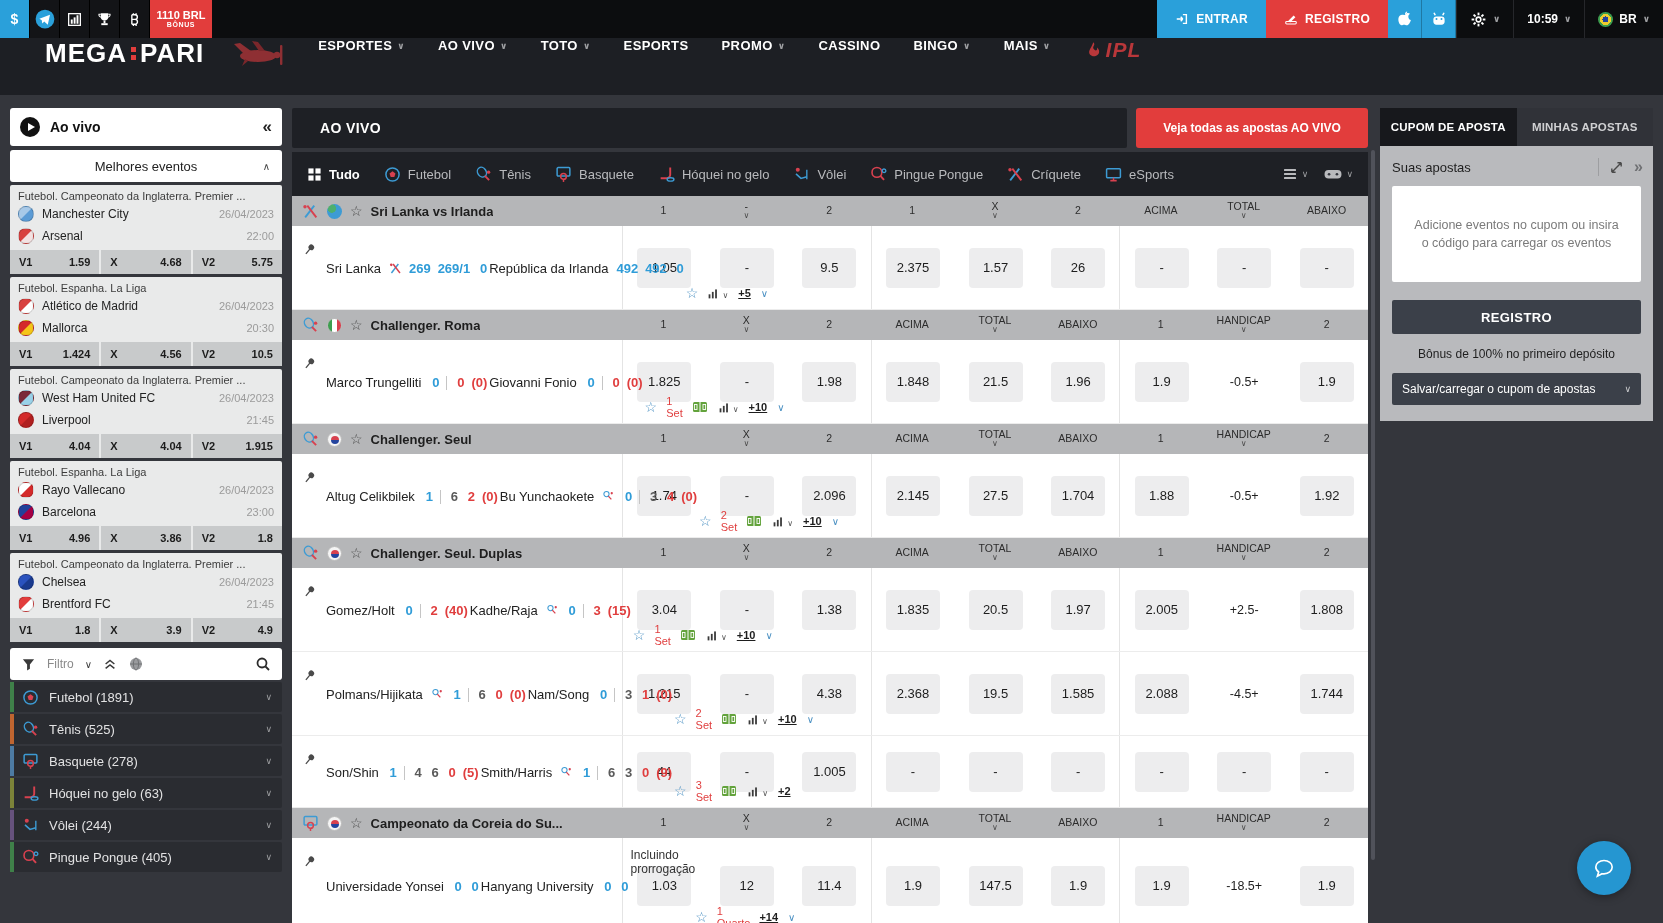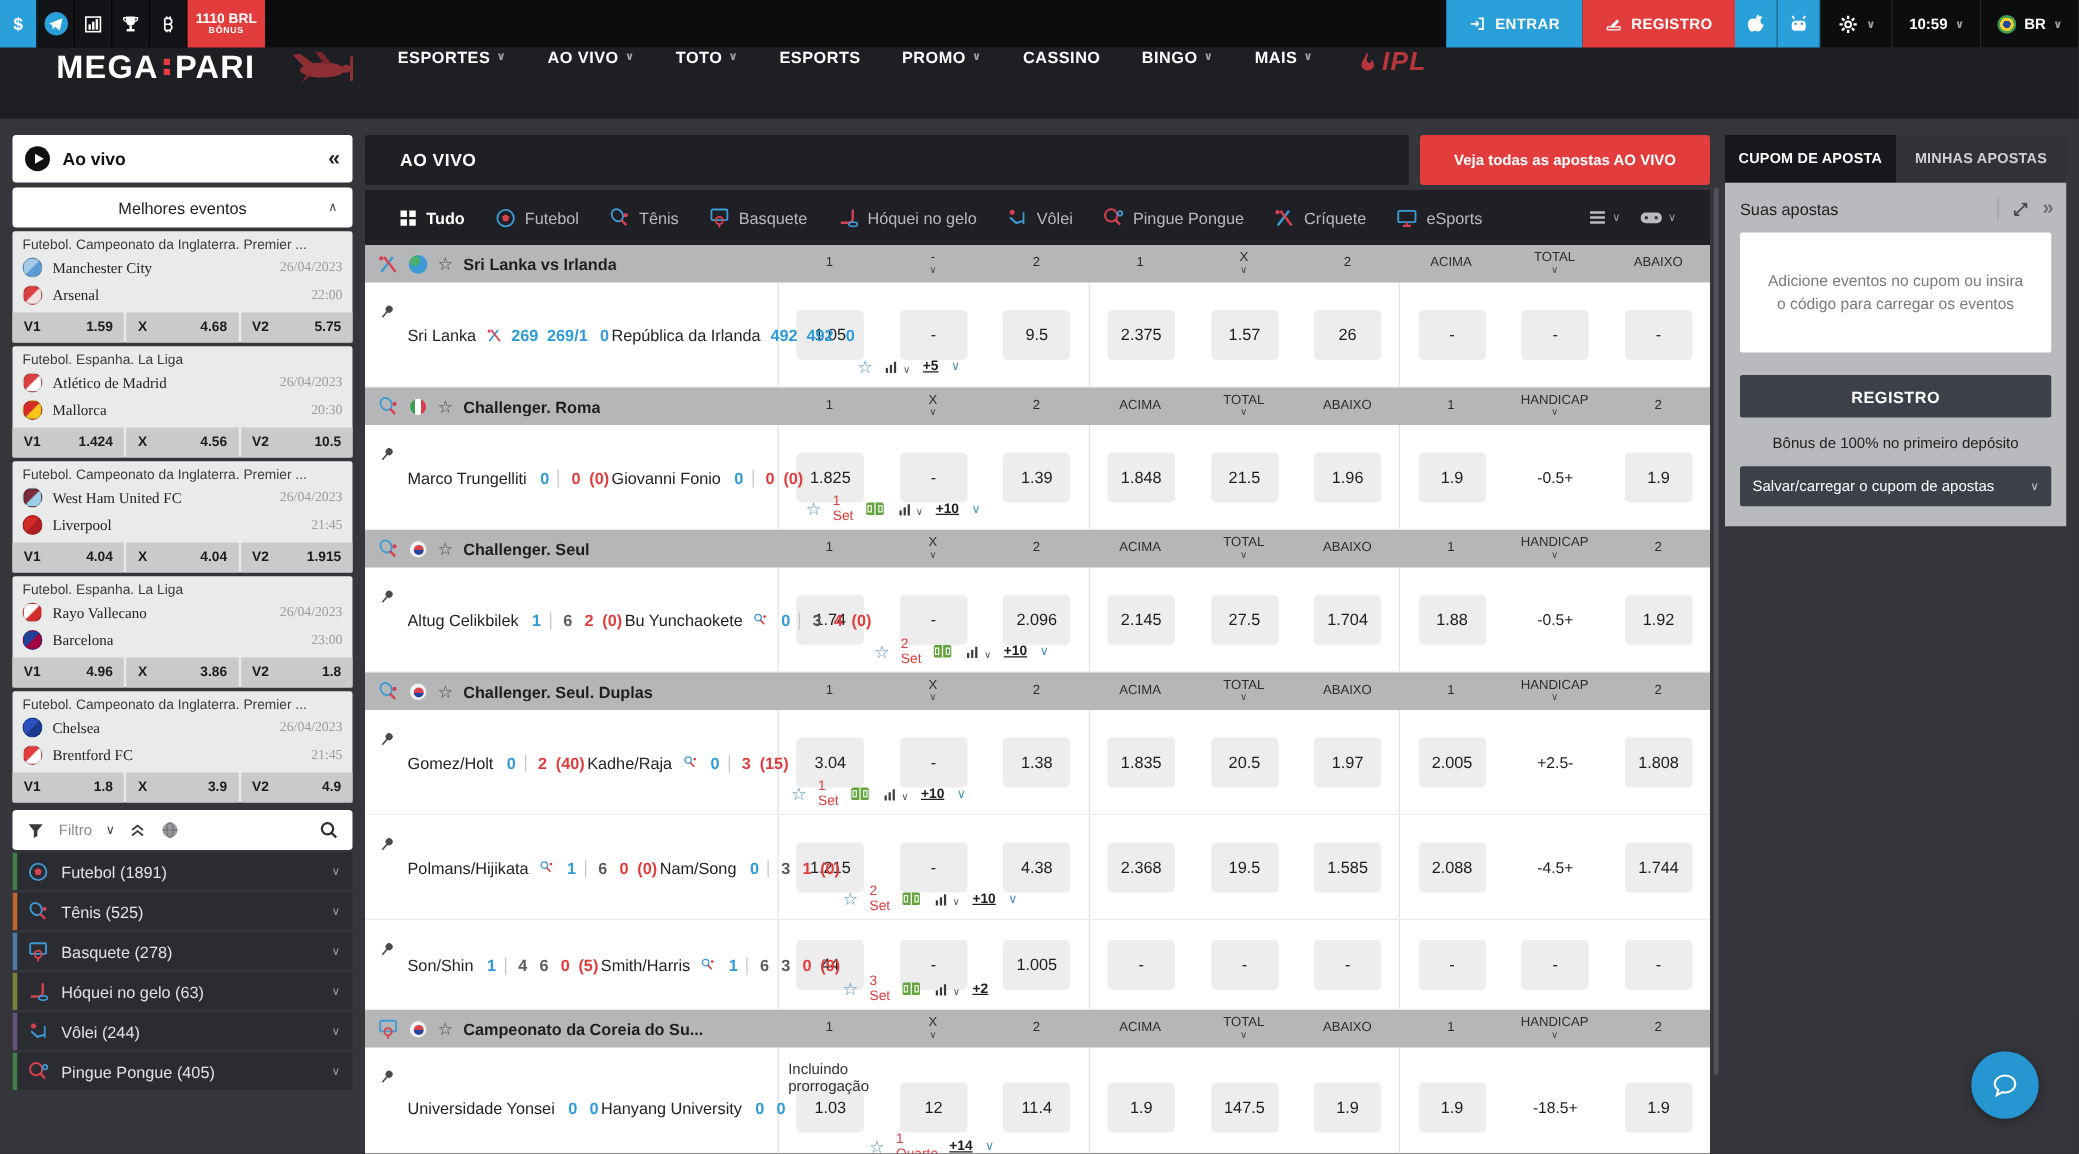--- a/index.html
+++ b/index.html
@@ -35,39 +35,39 @@
   .sidebar{position:absolute;left:10px;top:108px;width:272px;}
   .live-hdr{height:38px;background:#fff;border-radius:3px;display:flex;align-items:center;gap:10px;padding:0 10px;}
   .play-circle{width:20px;height:20px;border-radius:50%;background:#111;display:flex;align-items:center;justify-content:center;}
   .play-tri{width:0;height:0;border-left:7px solid #fff;border-top:4.5px solid transparent;border-bottom:4.5px solid transparent;margin-left:2px;}
   .live-title{flex:1;font-size:14px;font-weight:bold;color:#111;}
   .collapse{font-size:17px;color:#222;font-weight:bold;cursor:pointer;}
   .best{height:32px;background:#fff;border-radius:3px;margin-top:4px;position:relative;display:flex;align-items:center;justify-content:center;font-size:13px;color:#222;cursor:pointer;}
   .best .bchev{position:absolute;right:12px;font-size:10px;color:#444;}
   .match{background:#e9eaea;margin-top:3px;border-radius:2px;padding-top:3px;cursor:pointer;}
   .m-league{font-size:11px;color:#3c3c3c;padding:2px 8px 1px;white-space:nowrap;overflow:hidden;text-overflow:ellipsis;}
-  .m-row{display:flex;align-items:center;gap:8px;padding:3px 8px;font-family:Liberation Serif, serif;}
+  .m-row{display:flex;align-items:center;gap:8px;padding:3px 8px;}
   .crest{width:16px;height:16px;border-radius:50%;flex-shrink:0;border:1px solid rgba(0,0,0,.18);}
   .m-team{flex:1;font-size:12px;color:#222;white-space:nowrap;overflow:hidden;text-overflow:ellipsis;}
   .m-date{font-size:11px;color:#9b9b9b;}
   .m-odds{display:flex;gap:2px;margin-top:3px;}
   .m-odd{flex:1;background:#c8cacb;height:24px;display:flex;align-items:center;justify-content:space-between;padding:0 9px;font-size:11px;font-weight:bold;color:#1c1c1c;cursor:pointer;}
   .filtro{margin-top:6px;height:32px;background:#fff;border-radius:3px;display:flex;align-items:center;gap:11px;padding:0 11px;}
   .filtro-label{color:#8a8a8a;font-size:12px;}
   .filtro .fchev{font-size:10px;color:#3a3a3a;}
   .filtro-search{margin-left:auto;}
   .sport{margin-top:2px;height:30px;background:#2a2c31;border-radius:0 2px 2px 0;display:flex;align-items:center;gap:10px;padding-right:10px;cursor:pointer;border-left:4px solid #555;}
   .sport .ic{margin-left:8px;}
   .sport-label{flex:1;color:#e2e2e3;font-size:13px;}
   
   .main{position:absolute;left:292px;top:108px;width:1076px;}
   .main-hdr{display:flex;gap:9px;height:40px;}
   .main-title-bar{flex:1;background:#1e2025;border-radius:2px;display:flex;align-items:center;padding-left:28px;color:#fff;font-size:14px;font-weight:bold;letter-spacing:.4px;}
   .cta{width:232px;background:#e23d3c;border-radius:3px;color:#fff;font-size:12px;font-weight:bold;display:flex;align-items:center;justify-content:center;cursor:pointer;}
-  .tabbar{margin-top:4px;height:44px;background:#1e2025;display:flex;align-items:center;gap:16px;padding:0 27px;}
+  .tabbar{margin-top:4px;height:44px;background:#1e2025;display:flex;align-items:center;gap:16px;padding:0 15px;}
   .tab{display:flex;align-items:center;gap:7px;color:#b9babd;font-size:13px;cursor:pointer;white-space:nowrap;}
   .tab.active{color:#fff;font-weight:bold;}
   .tab-right{margin-left:auto;display:flex;align-items:center;gap:16px;}
   .tab-right .grp{display:flex;align-items:center;gap:4px;cursor:pointer;}
   .content{background:#fff;height:727px;overflow:hidden;}
   .sec-hdr{height:30px;background:#b5b6b8;display:flex;align-items:stretch;}
   .sec-left{width:330px;display:flex;align-items:center;gap:8px;padding-left:10px;overflow:hidden;}
   .sec-star{color:#4a4a4a;font-size:14px;cursor:pointer;}
   .sec-title{font-size:13px;font-weight:bold;color:#1e1e1e;white-space:nowrap;overflow:hidden;text-overflow:ellipsis;cursor:pointer;}
   .sec-cols{flex:1;display:flex;}
@@ -897,21 +897,21 @@
             </div>
           </div>
           <div class="odds-area">
             <div class="ocol gsep">
               <span class="obox">1.825</span>
             </div>
             <div class="ocol">
               <span class="obox">-</span>
             </div>
             <div class="ocol">
-              <span class="obox">1.39</span>
+              <span class="obox">1.98</span>
             </div>
             <div class="ocol gsep">
               <span class="obox">1.848</span>
             </div>
             <div class="ocol">
               <span class="obox">21.5</span>
             </div>
             <div class="ocol">
               <span class="obox">1.96</span>
             </div>

